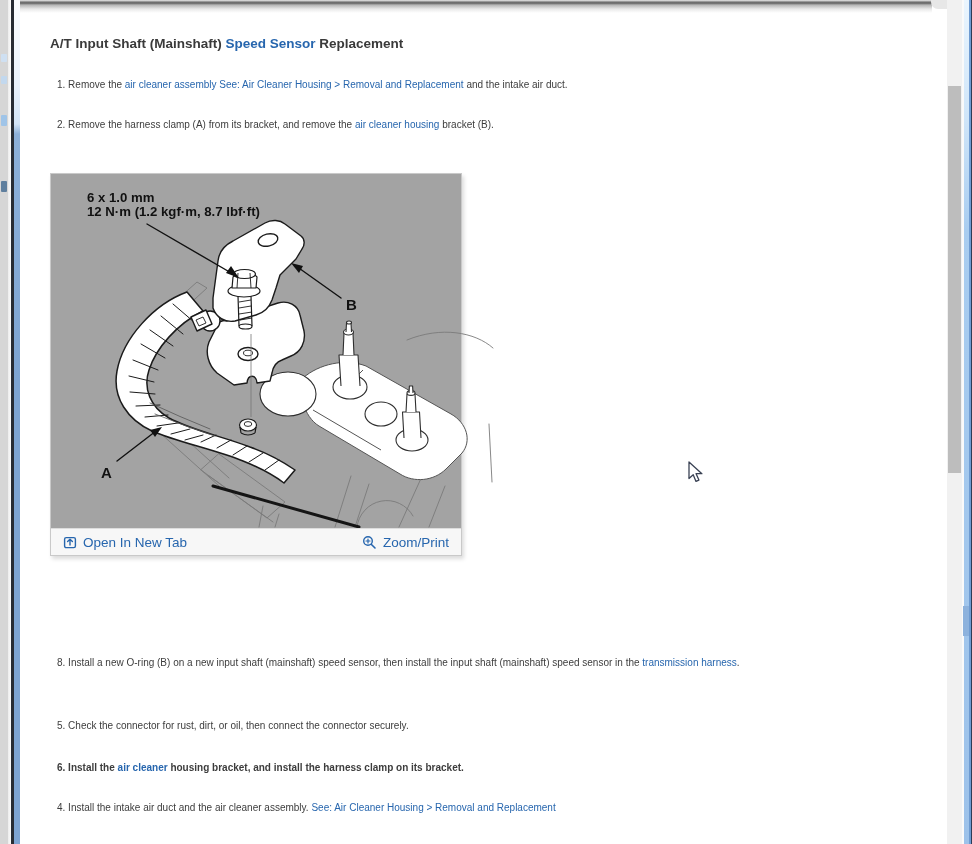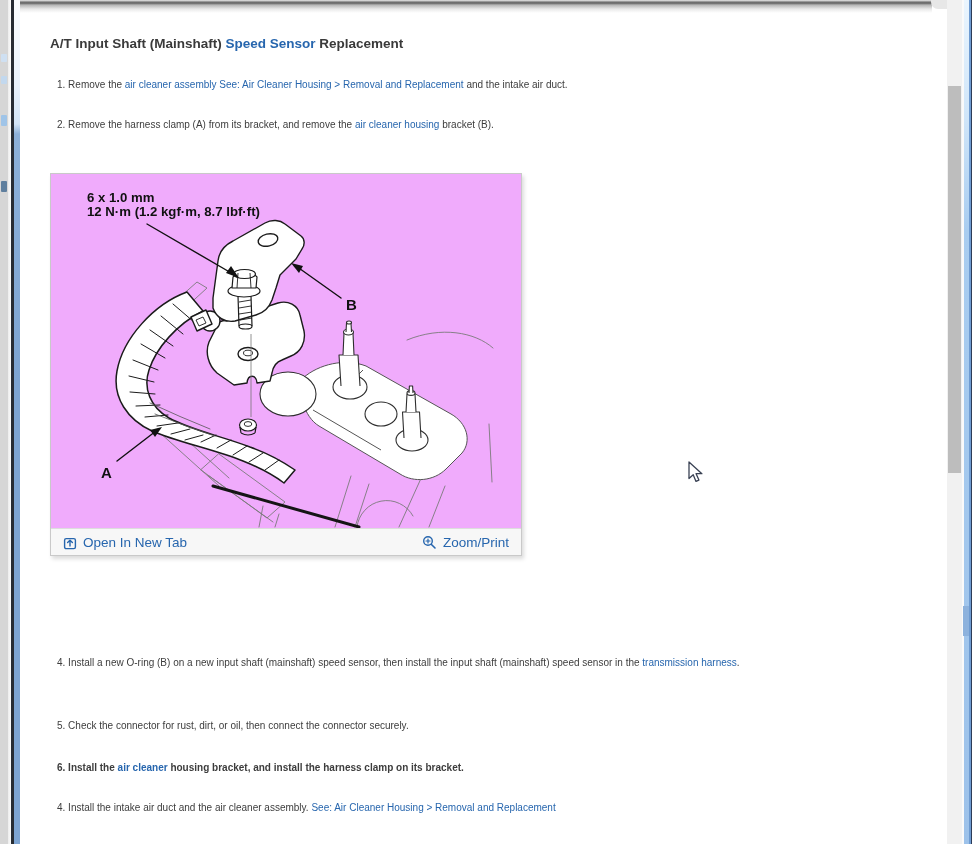--- a/index.html
+++ b/index.html
@@ -29,27 +29,27 @@
   .right-dark{left:971px;width:1px;background:#2c3c58;}
   .right-patch{position:absolute;left:963px;top:606px;width:6px;height:30px;background:#8db2dd;}
   
   .doc-title{position:absolute;left:50px;top:33px;margin:0;font-size:13.5px;line-height:21px;
              font-weight:bold;color:#3a3a3a;white-space:nowrap;}
   .step{position:absolute;left:50px;width:870px;margin:0;font-size:10px;line-height:21px;
         color:#3d3d3d;text-indent:7px;}
   a.lnk{color:#2766ae;text-decoration:none;cursor:pointer;}
   .s1{top:74px;}.s2{top:114px;}.s3{top:615px;}.s4{top:652px;}.s5{top:715px;}.s6{top:757px;font-weight:bold;}.s7{top:797px;}
   
-  .figure-panel{position:absolute;left:50px;top:173px;width:472px;height:383px;box-sizing:border-box;
-                border:1px solid #c9c9c9;background:#f0abfc;box-shadow:2px 3px 4px rgba(0,0,0,.14);}
+  .figure-panel{position:absolute;left:50px;top:173px;width:412px;height:383px;box-sizing:border-box;
+                border:1px solid #c9c9c9;background:#a3a3a3;box-shadow:2px 3px 4px rgba(0,0,0,.14);}
   .figure-panel svg.diagram{position:absolute;left:0;top:0;}
   .fig-footer{position:absolute;left:0;bottom:0;width:100%;height:27px;box-sizing:border-box;
               background:#f7f7f7;border-top:1px solid #dddddd;display:flex;align-items:center;
               justify-content:space-between;padding:0 12px;}
-  .flink{display:flex;align-items:flex-end;gap:6px;font-size:13.5px;color:#2766ae;cursor:pointer;}
+  .flink{display:flex;align-items:flex-start;gap:6px;font-size:13.5px;color:#2766ae;cursor:pointer;}
   
   .cursor{position:absolute;left:688px;top:461px;}
 </style>
 </head>
 <body>
 
 <div class="screen">
 
   <div class="rail left-gray">
     <div class="mk mk1"></div>
@@ -184,21 +184,21 @@
           <circle cx="6" cy="6" r="4.3" fill="none" stroke="#2766ae" stroke-width="1.4"></circle>
           <path d="M4,6 H8 M6,4 V8" stroke="#2766ae" stroke-width="1.2" stroke-linecap="round"></path>
           <path d="M9.2,9.2 L13,13" stroke="#2766ae" stroke-width="1.6" stroke-linecap="round"></path>
         </svg>
         <span>Zoom/Print</span>
       </a>
     </div>
   </div>
 
 
-  <p class="step s4"><span>4. Install a new O-ring (B) on a new input shaft (mainshaft) speed sensor, then install the input shaft (mainshaft) speed sensor in the </span><a class="lnk">transmission harness</a><span>.</span></p>
+  <p class="step s4"><span>8. Install a new O-ring (B) on a new input shaft (mainshaft) speed sensor, then install the input shaft (mainshaft) speed sensor in the </span><a class="lnk">transmission harness</a><span>.</span></p>
 
   <p class="step s5"><span>5. Check the connector for rust, dirt, or oil, then connect the connector securely.</span></p>
 
   <p class="step s6"><span>6. Install the </span><a class="lnk">air cleaner</a><span> housing bracket, and install the harness clamp on its bracket.</span></p>
 
   <p class="step s7"><span>4. Install the intake air duct and the air cleaner assembly. </span><a class="lnk">See: Air Cleaner Housing &gt; Removal and Replacement</a></p>
 
   <div class="scroll-track"></div>
   <div class="scroll-thumb"></div>
 

